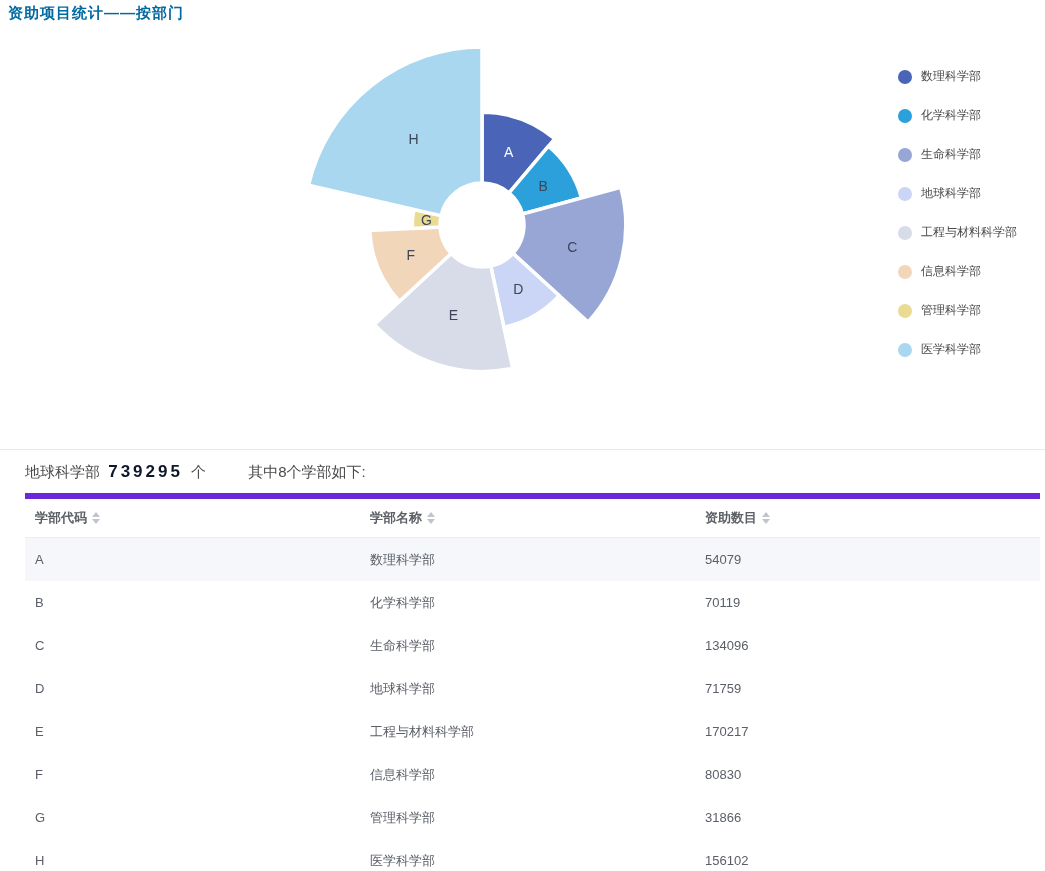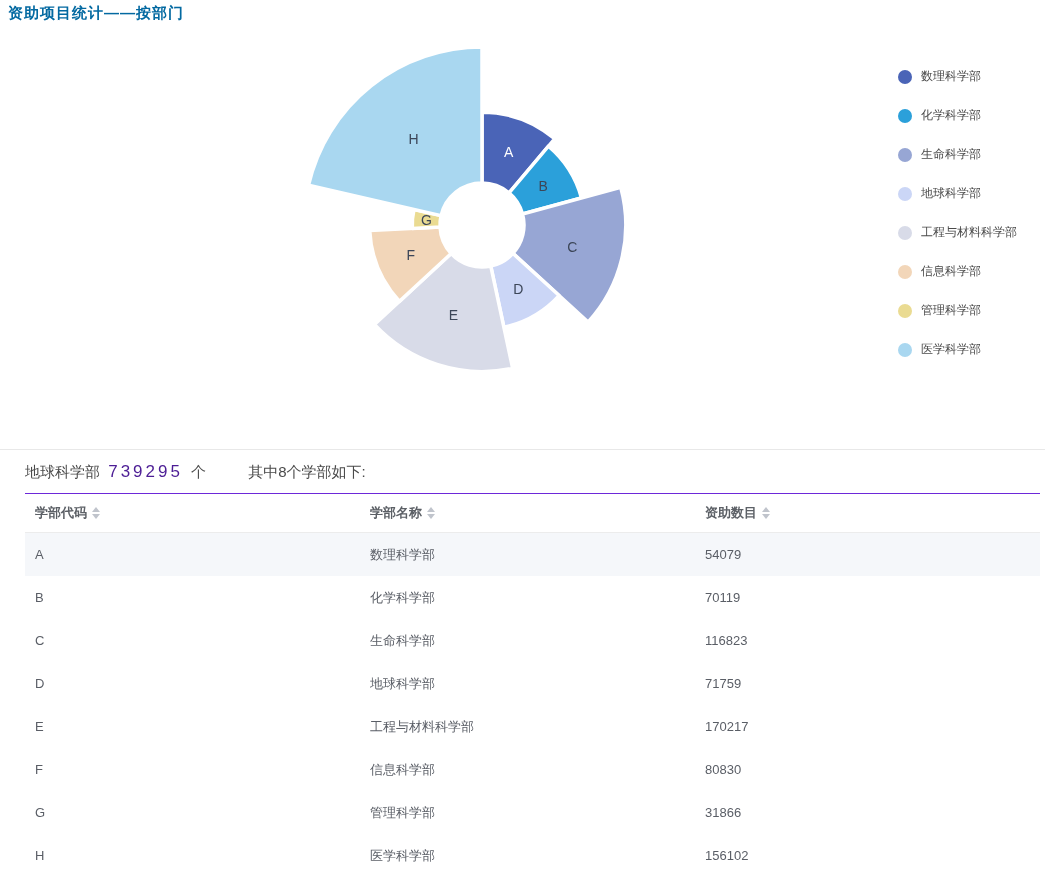--- a/index.html
+++ b/index.html
@@ -19,29 +19,29 @@
   .sector-label{font-size:14px;font-family:"Liberation Sans","DejaVu Sans",sans-serif;}
   
   .legend{position:absolute;left:898px;top:57px;width:145px;}
   .legend-item{display:flex;align-items:center;height:39px;cursor:pointer;}
   .legend-dot{width:14px;height:14px;border-radius:50%;flex:0 0 14px;margin-right:9px;}
   .legend-label{font-size:12px;color:#4a4a4a;white-space:nowrap;}
   
   .divider{position:absolute;left:0;top:449px;width:1045px;height:0;border-top:1px solid #e8e8e8;}
   
   .summary{position:absolute;left:25px;top:462px;font-size:15px;color:#4a4a4a;}
-  .summary .total{font-weight:normal;font-size:17px;color:#4c1d95;letter-spacing:3px;margin:16px 4px;}
+  .summary .total{font-weight:bold;font-size:17px;color:#0f172a;letter-spacing:3px;margin:16px 4px;}
   .summary .suffix{margin-left:38px;}
   
   .table{position:absolute;left:25px;top:493px;width:1015px;border-collapse:collapse;table-layout:fixed;}
   .table col.c1{width:345px;}
   .table col.c2{width:335px;}
   .table th{
     height:38px;text-align:left;font-size:13px;font-weight:bold;color:#5c6066;
-    border-top:1px solid #6d28d9;border-bottom:1px solid #ececec;padding:0;
+    border-top:6px solid #6d28d9;border-bottom:1px solid #ececec;padding:0;
   }
   .table th .th-inner{display:inline-flex;align-items:center;gap:5px;cursor:pointer;}
   .table td{height:43px;font-size:13px;color:#5a5e66;padding:0;}
   .table .pad1{padding-left:10px;}
   .table tr.shaded td{background:#f5f7fa;}
   .sort-caret{display:inline-flex;flex-direction:column;gap:2px;}
   .caret-up{width:0;height:0;border-left:4px solid transparent;border-right:4px solid transparent;border-bottom:5px solid #c0c4cc;}
   .caret-down{width:0;height:0;border-left:4px solid transparent;border-right:4px solid transparent;border-top:5px solid #c0c4cc;}
 </style>
 </head>
@@ -151,21 +151,21 @@
         <td>54079</td>
       </tr>
       <tr>
         <td class="pad1">B</td>
         <td>化学科学部</td>
         <td>70119</td>
       </tr>
       <tr>
         <td class="pad1">C</td>
         <td>生命科学部</td>
-        <td>116823</td>
+        <td>134096</td>
       </tr>
       <tr>
         <td class="pad1">D</td>
         <td>地球科学部</td>
         <td>71759</td>
       </tr>
       <tr>
         <td class="pad1">E</td>
         <td>工程与材料科学部</td>
         <td>170217</td>

